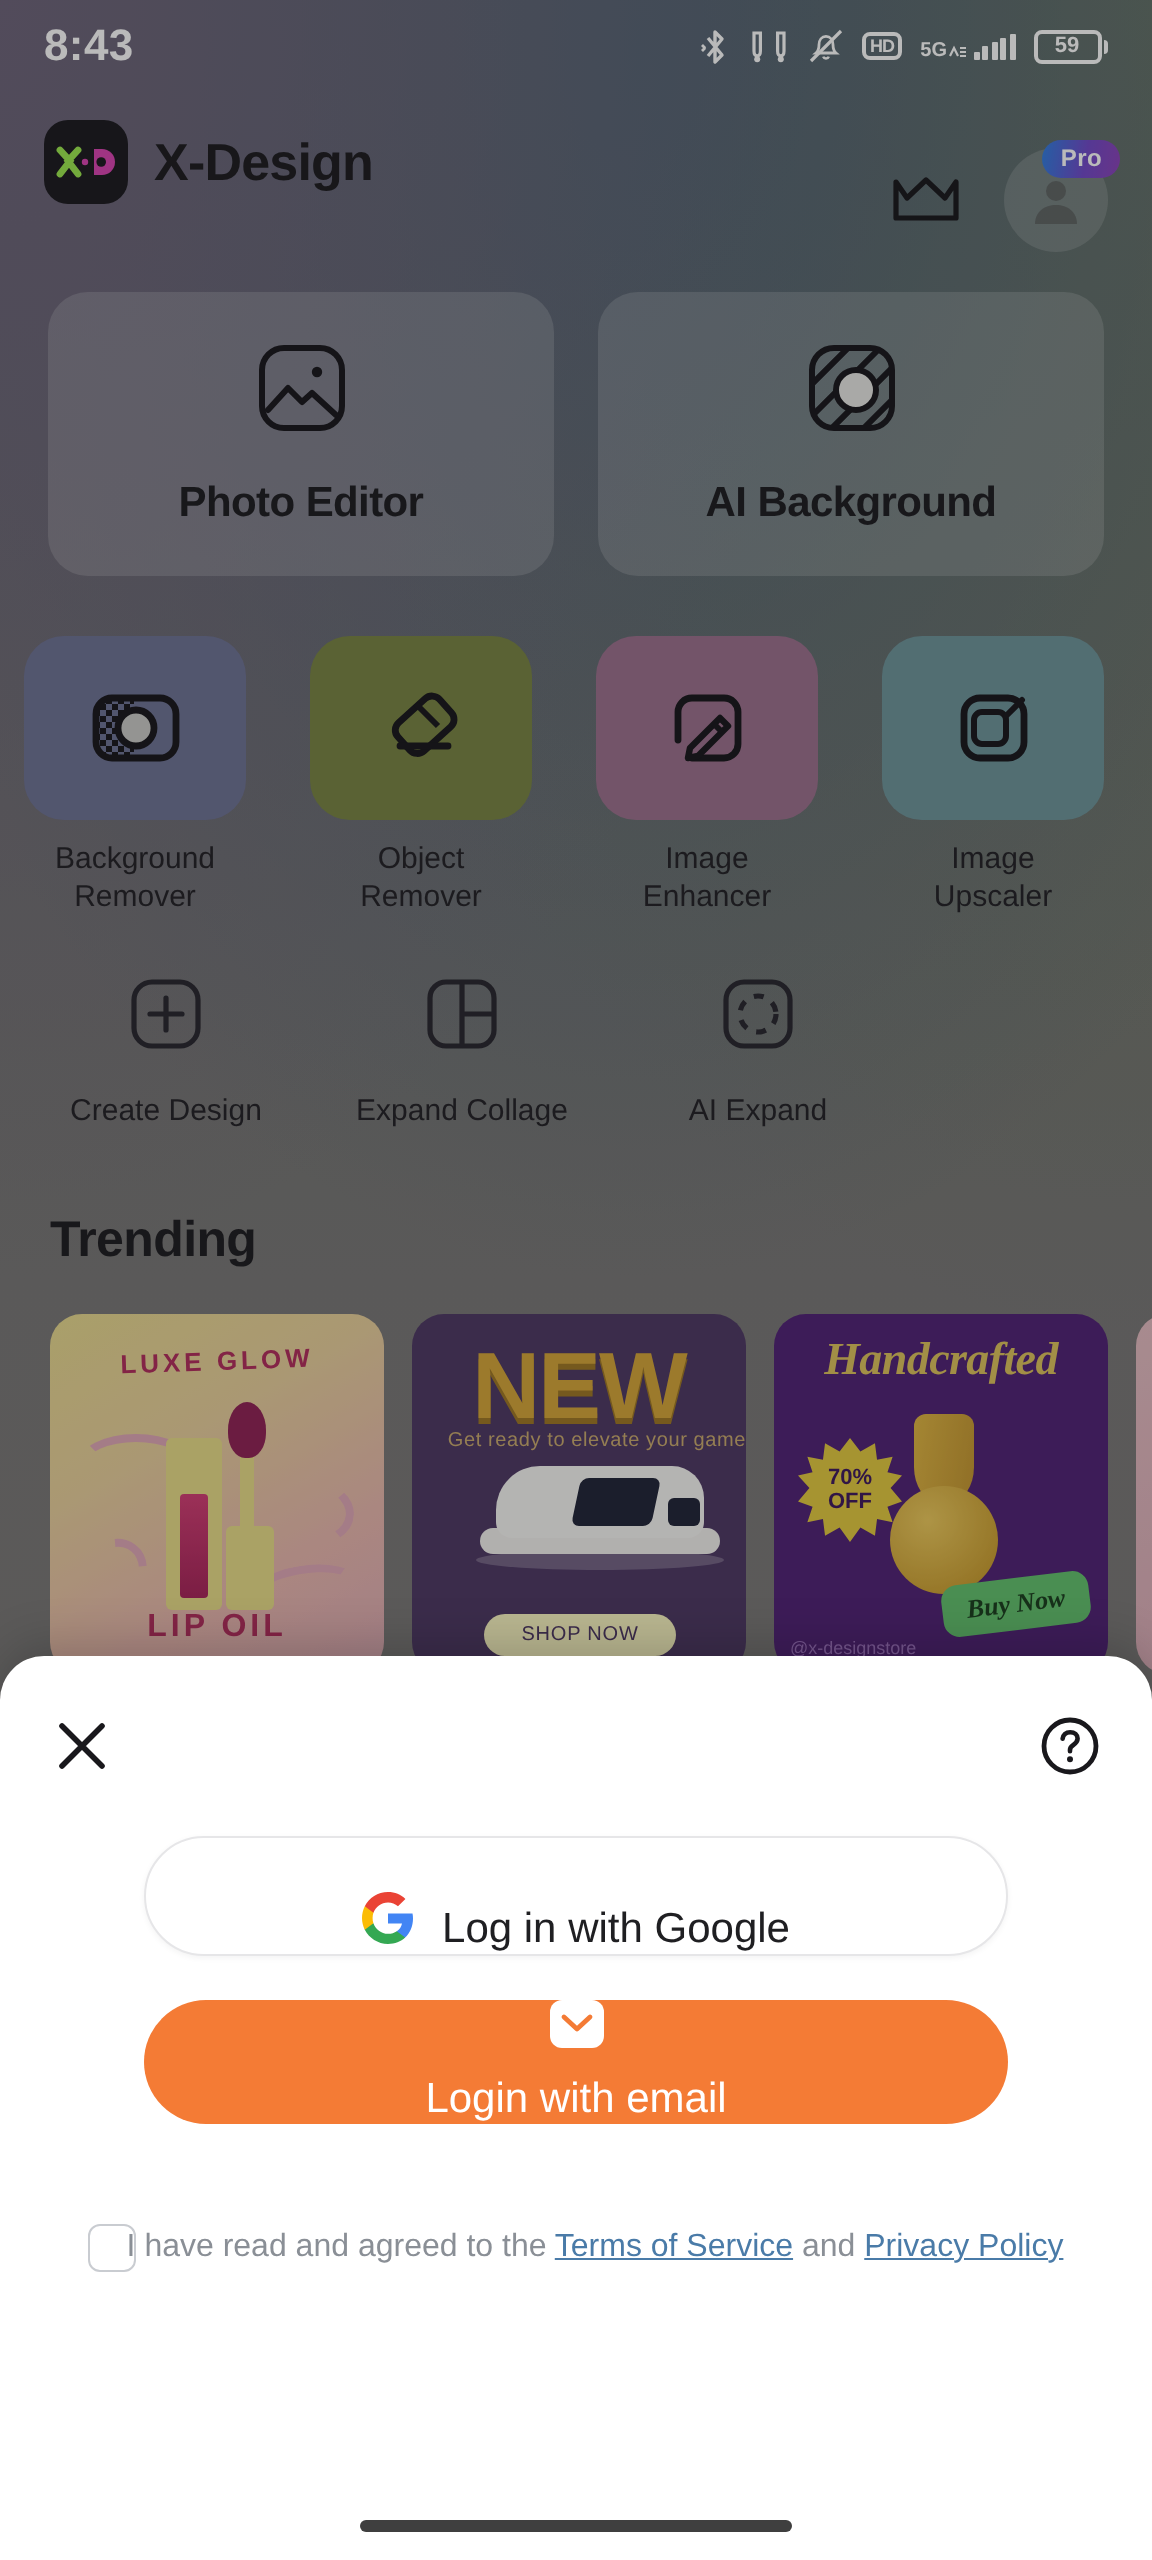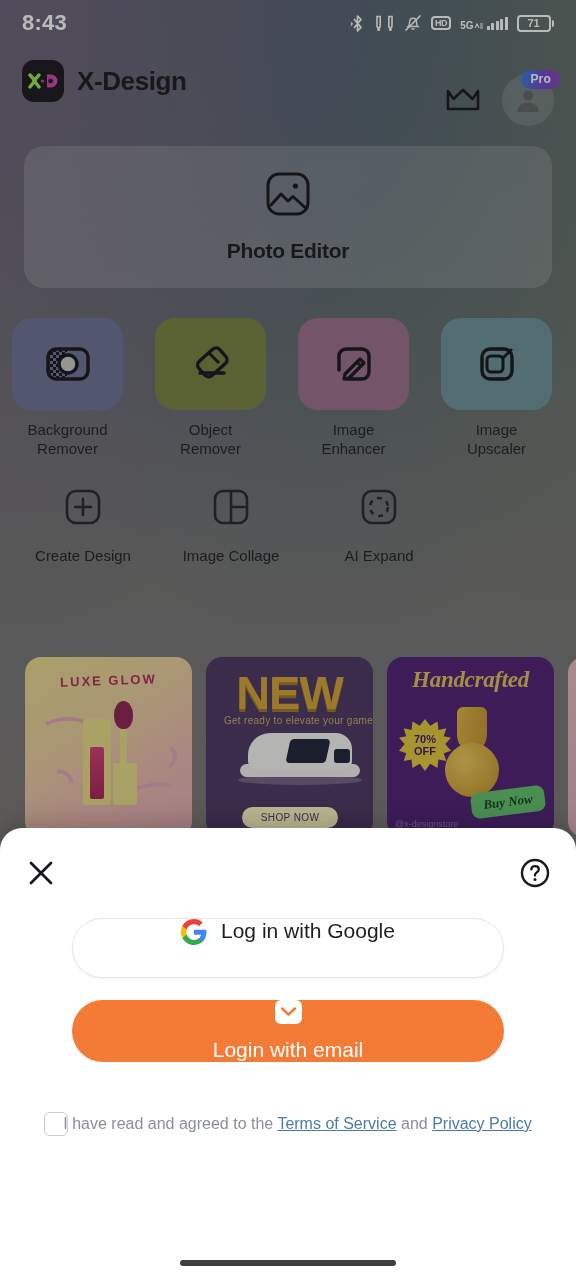--- a/index.html
+++ b/index.html
@@ -219,21 +219,21 @@
     position:absolute; left:18px; top:0; width:46px; height:46px;
     display:flex; align-items:center; justify-content:center; cursor:pointer;
   }
   .helpbtn {
     position:absolute; right:18px; top:0; width:46px; height:46px;
     display:flex; align-items:center; justify-content:center; cursor:pointer;
   }
   .gbtn {
     position:absolute; top:90px; left:72px; right:72px; height:60px;
     border:1.5px solid #e6e6e8; border-radius:30px; background:#fff;
-    display:flex; align-items:flex-start; justify-content:center; gap:14px;
+    display:flex; align-items:flex-end; justify-content:center; gap:14px;
     box-shadow:0 1px 3px rgba(0,0,0,.05); cursor:pointer;
   }
   .gbtn .t { font-size:21px; color:#1f1f22; }
   .ebtn {
     position:absolute; top:172px; left:72px; right:72px; height:62px;
     background:#f47b35; border-radius:31px;
     display:flex; align-items:center; justify-content:center; gap:14px; cursor:pointer;flex-direction:column;
   }
   .ebtn .t { font-size:21px; color:#fff; font-weight:500; }
   .mailicon {
@@ -297,21 +297,21 @@
         </span>
         <span class="bars">
             <i></i>
             <i></i>
             <i></i>
             <i></i>
             <i></i>
           </span>
       </span>
       <span class="batt">
-        <span class="battbody">71</span>
+        <span class="battbody">59</span>
         <span class="battcap"></span>
       </span>
     </div>
   </div>
 
   <div class="appbar">
     <div class="logo">
       <svg width="30" height="16" viewBox="0 0 30 16">
         <path d="M2 2l5 5.5L2 14M11 2L6 7.5 11 14" stroke="#9ae84b" stroke-width="3.4" fill="none" stroke-linecap="round"></path>
         <circle cx="14.5" cy="8" r="1.6" fill="#d93fb0"></circle>
@@ -341,20 +341,37 @@
   <div class="bigcards">
     <div class="bigcard">
       <span>
         <svg width="46" height="46" viewBox="0 0 46 46">
             <rect x="3" y="3" width="40" height="40" rx="11" stroke="#131217" stroke-width="3" fill="none"></rect>
             <circle cx="30.5" cy="15" r="2.6" fill="#131217"></circle>
             <path d="M6 34l10-11 7 7 5-4.5 12 11" stroke="#131217" stroke-width="3" fill="none" stroke-linejoin="round" stroke-linecap="round"></path>
           </svg>
       </span>
       <span class="lab">Photo Editor</span>
+    </div>
+    <div class="bigcard">
+      <span>
+        <svg width="46" height="46" viewBox="0 0 46 46">
+            <defs>
+              <clipPath id="aibg">
+                <rect x="3" y="3" width="40" height="40" rx="11"></rect>
+              </clipPath>
+            </defs>
+            <g clip-path="url(#aibg)">
+              <path d="M-6 14L14 -6M-2 26L26 -2M2 38L38 2M10 46L46 10M22 50L50 22" stroke="#131217" stroke-width="3"></path>
+            </g>
+            <rect x="3" y="3" width="40" height="40" rx="11" stroke="#131217" stroke-width="3" fill="none"></rect>
+            <circle cx="25" cy="24" r="10" fill="#e7e7e4" stroke="#131217" stroke-width="3"></circle>
+          </svg>
+      </span>
+      <span class="lab">AI Background</span>
     </div>
   </div>
 
   <div class="tools1">
     <div class="tool">
       <div class="tile" style="background:#6b7093">
         <svg width="48" height="48" viewBox="0 0 48 48">
             <defs>
               <pattern id="ckr" width="6" height="6" patternUnits="userSpaceOnUse">
                 <rect width="3" height="3" fill="#131217"></rect>
@@ -415,46 +432,48 @@
       </div>
       <div class="tlabel">Create Design</div>
     </div>
     <div class="tool">
       <div class="plainicon">
         <svg width="44" height="44" viewBox="0 0 44 44">
             <rect x="6" y="6" width="32" height="32" rx="8" stroke="#23222a" stroke-width="2.6" fill="none"></rect>
             <path d="M22 6v32M22 22h16" stroke="#23222a" stroke-width="2.6"></path>
           </svg>
       </div>
-      <div class="tlabel">Image Collage</div>
+      <div class="tlabel">Expand Collage</div>
     </div>
     <div class="tool">
       <div class="plainicon">
         <svg width="44" height="44" viewBox="0 0 44 44">
             <rect x="6" y="6" width="32" height="32" rx="9" stroke="#23222a" stroke-width="2.6" fill="none"></rect>
             <circle cx="22" cy="22" r="9" stroke="#23222a" stroke-width="2.6" fill="none" stroke-dasharray="5 5"></circle>
           </svg>
       </div>
       <div class="tlabel">AI Expand</div>
     </div>
   </div>
 
+  <div class="trending-title">Trending</div>
   <div class="trendrow">
 
     <div class="tcard c1">
       <div class="arcTop">LUXE GLOW</div>
       <div class="squig" style="left:14px;top:60px;width:58px;height:30px;"></div>
       <div class="squig" style="left:112px;top:76px;width:34px;height:46px;transform:rotate(95deg);"></div>
       <div class="squig" style="left:18px;top:112px;width:30px;height:32px;transform:rotate(40deg);"></div>
       <div class="squig" style="left:98px;top:126px;width:56px;height:24px;transform:rotate(-10deg);"></div>
       <div class="tube t1"></div>
       <div class="tube t2"></div>
       <div class="tubefill"></div>
       <div class="wand"></div>
       <div class="wandtip"></div>
+      <div class="arcBot">LIP OIL</div>
     </div>
 
     <div class="tcard c2">
       <div class="newword">NEW</div>
       <div class="subline">Get ready to elevate your game</div>
       <div class="shoe">
         <div class="shoeshadow"></div>
         <div class="shoesole"></div>
         <div class="shoeup"></div>
         <div class="shoeblk"></div>

